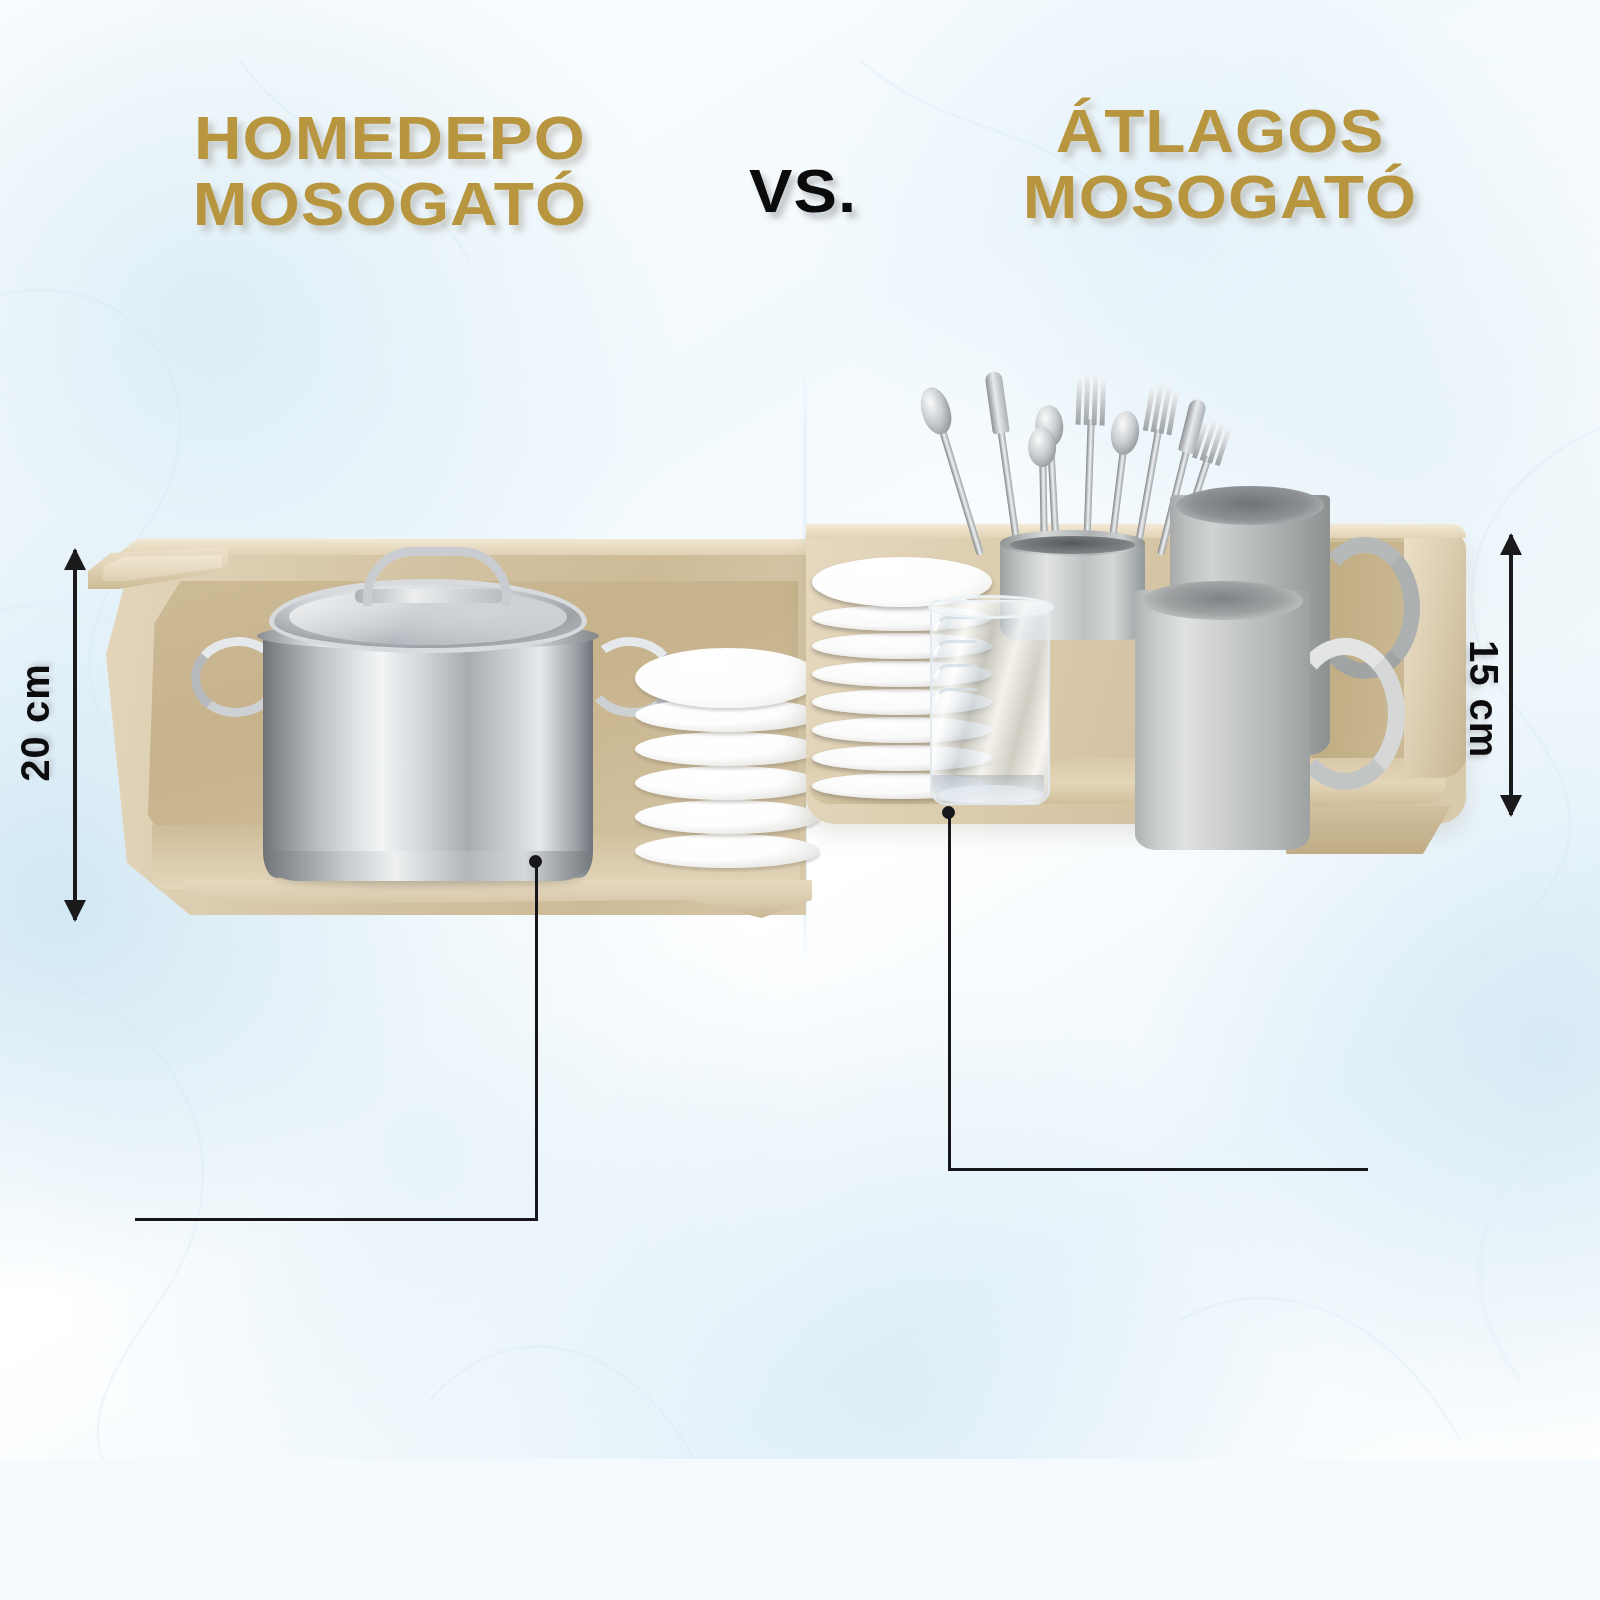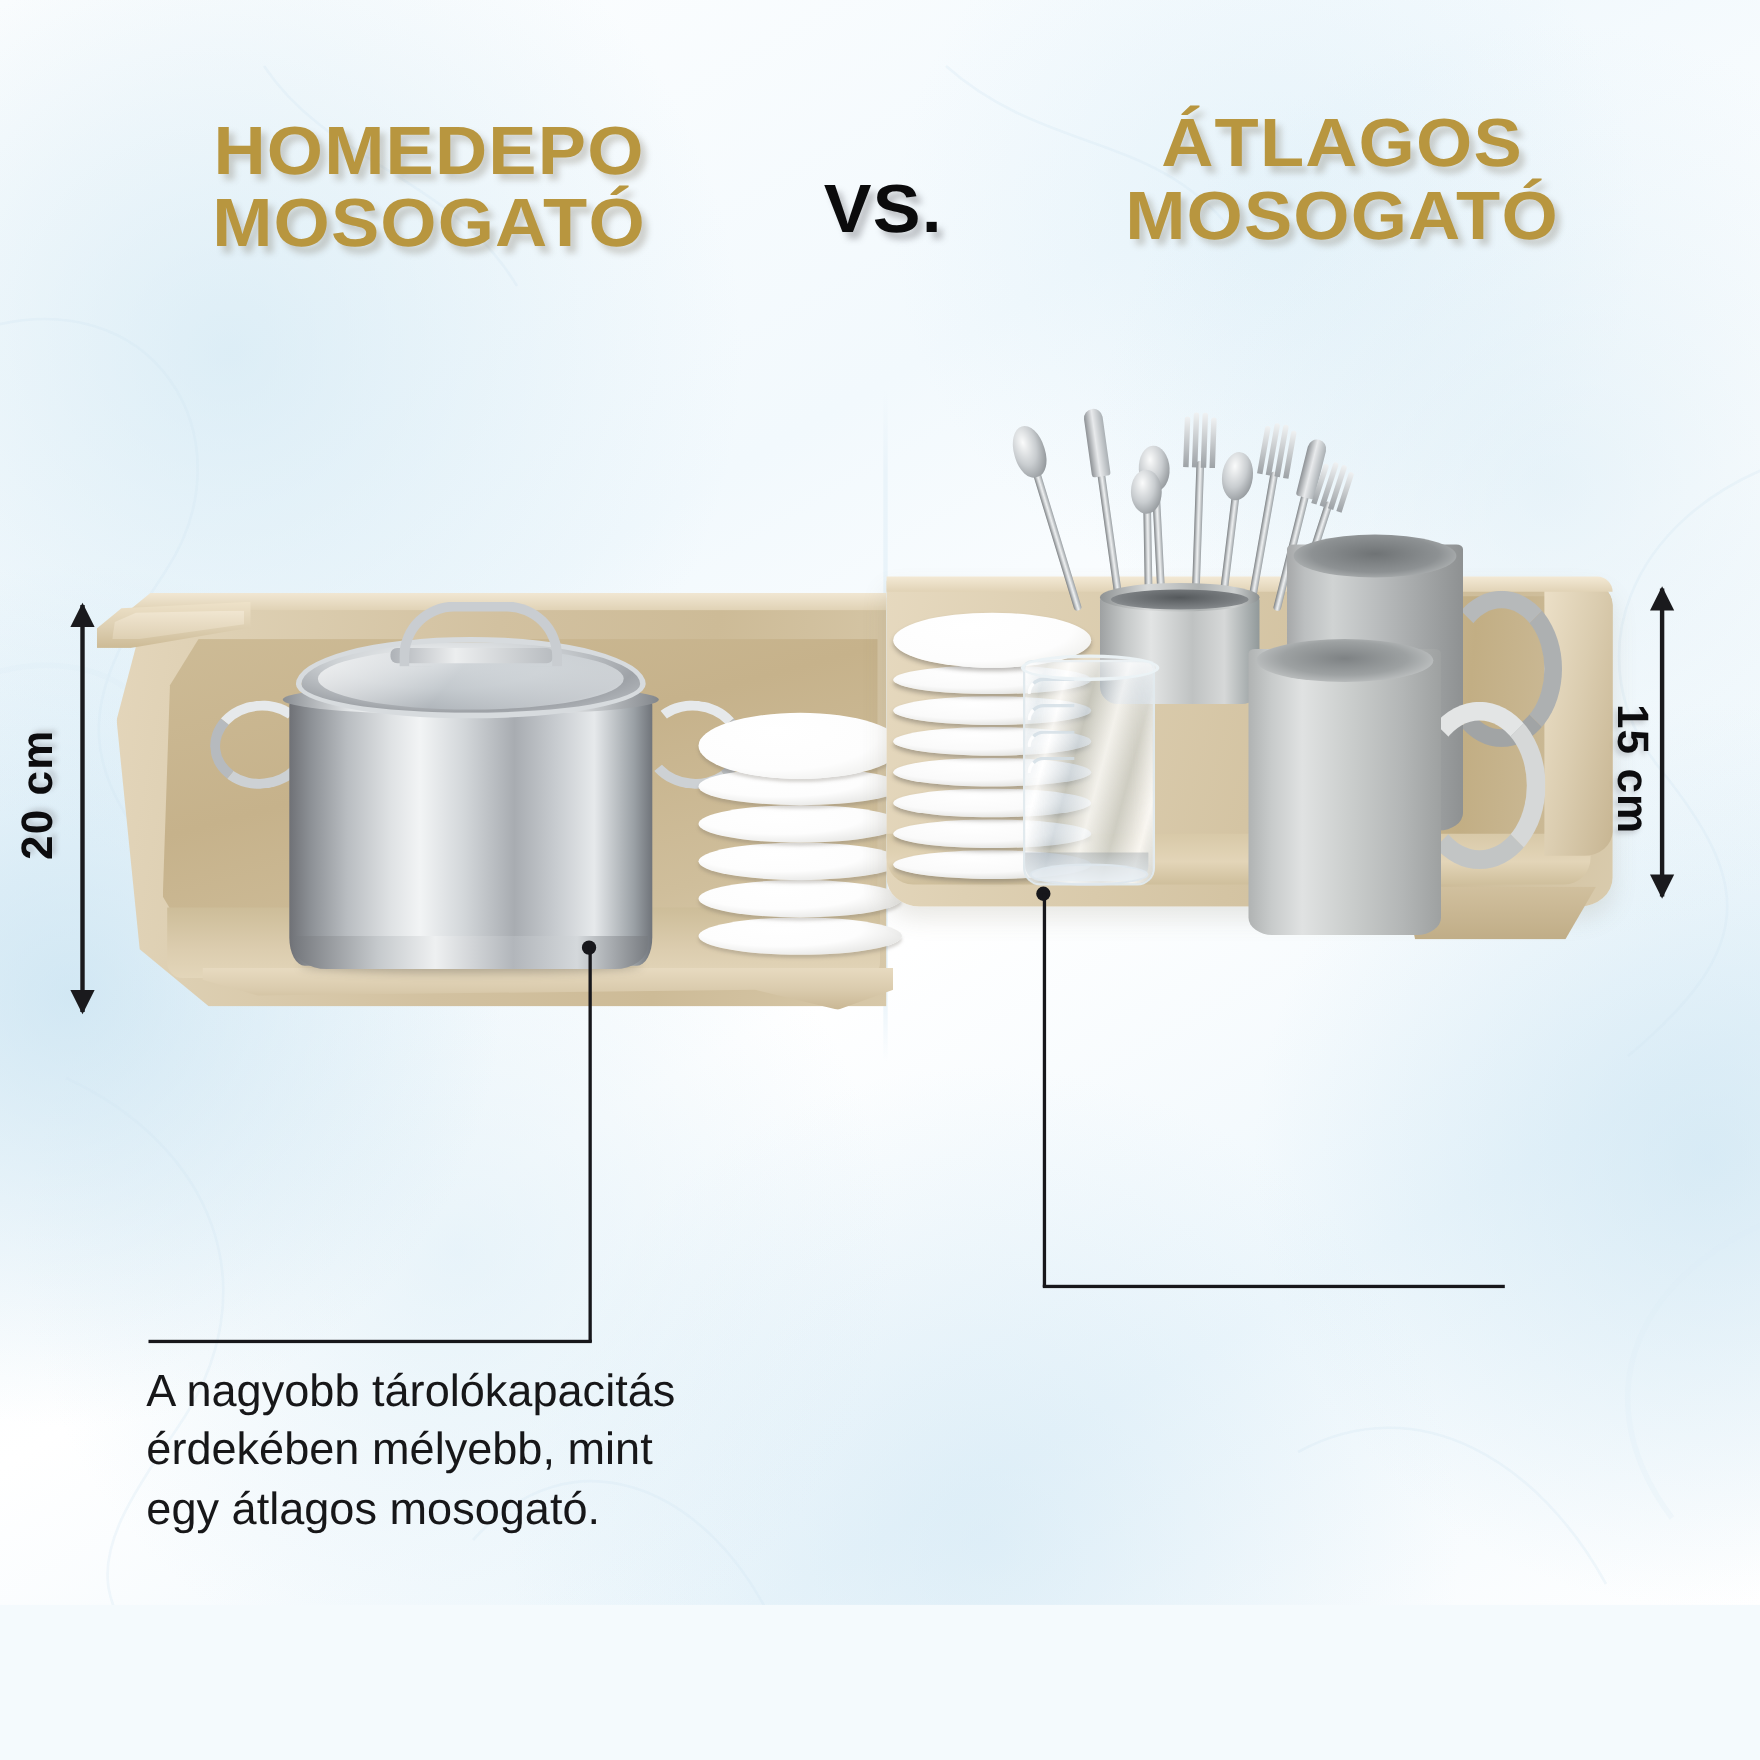--- a/index.html
+++ b/index.html
@@ -547,21 +547,18 @@
   <div class="dim" id="dim-right">
     <div class="shaft"></div>
     <div class="arrow up"></div>
     <div class="arrow down"></div>
   </div>
   <div class="dim-label" id="dim-right-label">15 cm</div>
 
   <div class="callout-dot" id="cl-left-dot"></div>
   <div class="callout-line" id="cl-left-v"></div>
   <div class="callout-line" id="cl-left-h"></div>
-  <div class="caption" id="caption-left">A nagyobb tárolókapacitás
-érdekében mélyebb, mint
-egy átlagos mosogató.</div>
 
   <div class="callout-dot" id="cl-right-dot"></div>
   <div class="callout-line" id="cl-right-v"></div>
   <div class="callout-line" id="cl-right-h"></div>
 
 </div>
 
 </body></html>

